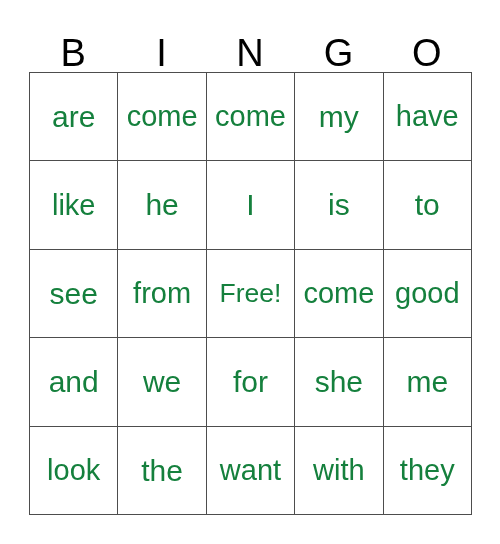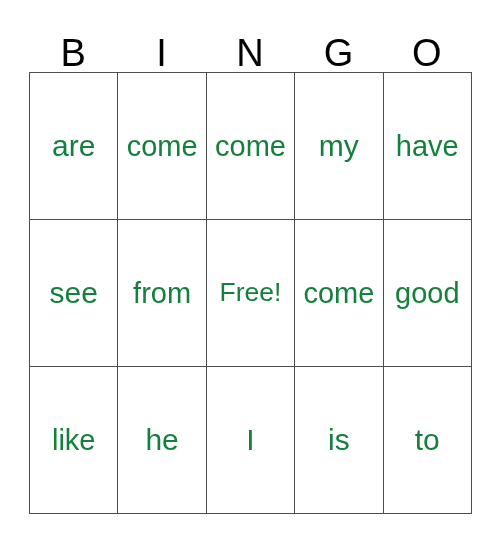--- a/index.html
+++ b/index.html
@@ -130,48 +130,82 @@
           </td>
         <td class="cell">
             <span class="cell-text">my</span>
           </td>
         <td class="cell">
             <span class="cell-text len4">have</span>
           </td>
       </tr>
       <tr>
         <td class="cell">
+            <span class="cell-text len4">like</span>
+          </td>
+        <td class="cell">
+            <span class="cell-text">he</span>
+          </td>
+        <td class="cell">
+            <span class="cell-text">I</span>
+          </td>
+        <td class="cell">
+            <span class="cell-text">is</span>
+          </td>
+        <td class="cell">
+            <span class="cell-text">to</span>
+          </td>
+      </tr>
+      <tr>
+        <td class="cell">
             <span class="cell-text">see</span>
           </td>
         <td class="cell">
             <span class="cell-text len4">from</span>
           </td>
         <td class="cell">
             <span class="cell-text len5">Free!</span>
           </td>
         <td class="cell">
             <span class="cell-text len4">come</span>
           </td>
         <td class="cell">
             <span class="cell-text len4">good</span>
           </td>
       </tr>
       <tr>
         <td class="cell">
-            <span class="cell-text len4">like</span>
-          </td>
-        <td class="cell">
-            <span class="cell-text">he</span>
-          </td>
-        <td class="cell">
-            <span class="cell-text">I</span>
-          </td>
-        <td class="cell">
-            <span class="cell-text">is</span>
-          </td>
-        <td class="cell">
-            <span class="cell-text">to</span>
+            <span class="cell-text">and</span>
+          </td>
+        <td class="cell">
+            <span class="cell-text">we</span>
+          </td>
+        <td class="cell">
+            <span class="cell-text">for</span>
+          </td>
+        <td class="cell">
+            <span class="cell-text">she</span>
+          </td>
+        <td class="cell">
+            <span class="cell-text">me</span>
+          </td>
+      </tr>
+      <tr>
+        <td class="cell">
+            <span class="cell-text len4">look</span>
+          </td>
+        <td class="cell">
+            <span class="cell-text">the</span>
+          </td>
+        <td class="cell">
+            <span class="cell-text len4">want</span>
+          </td>
+        <td class="cell">
+            <span class="cell-text len4">with</span>
+          </td>
+        <td class="cell">
+            <span class="cell-text len4">they</span>
           </td>
       </tr>
     </tbody>
   </table>
 
 </div>
 
 </body></html>

